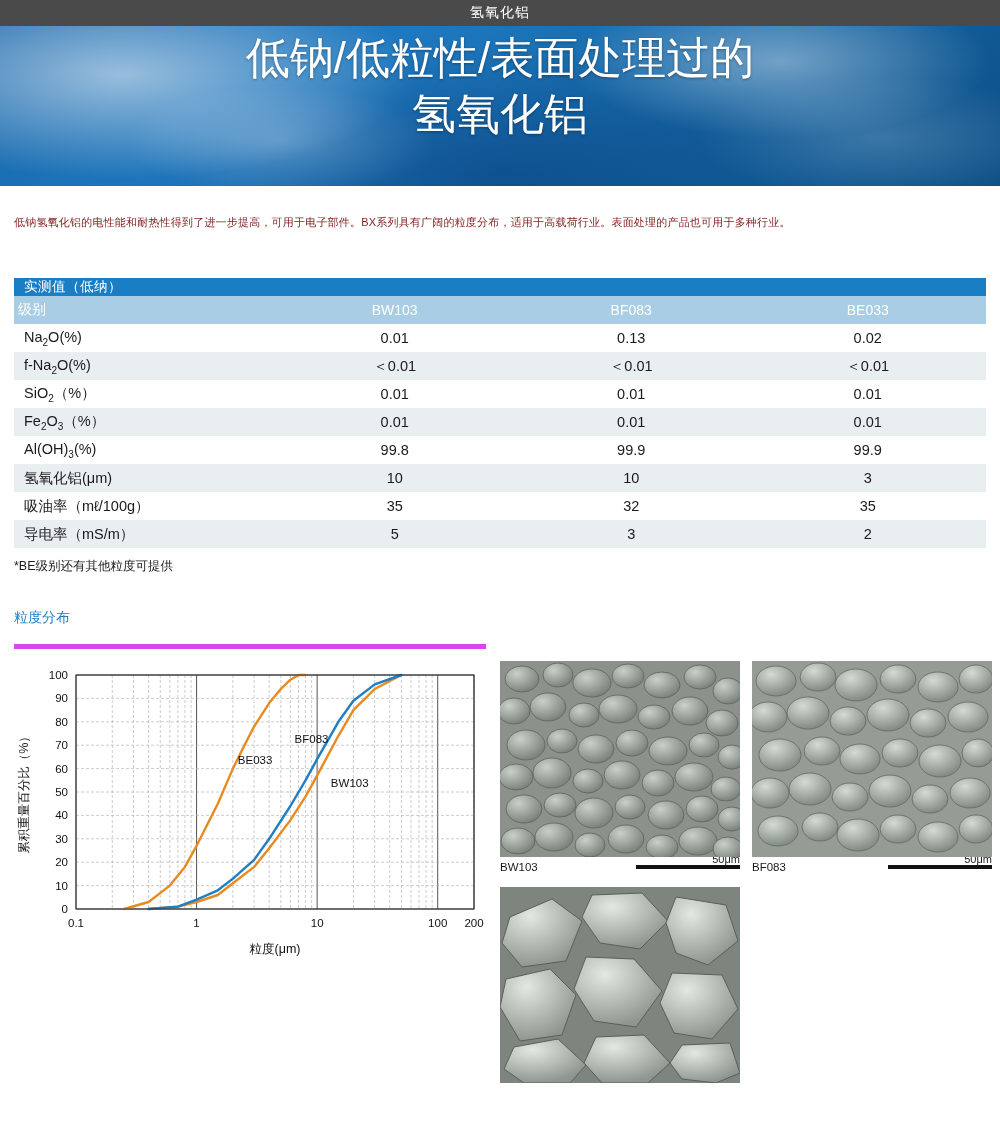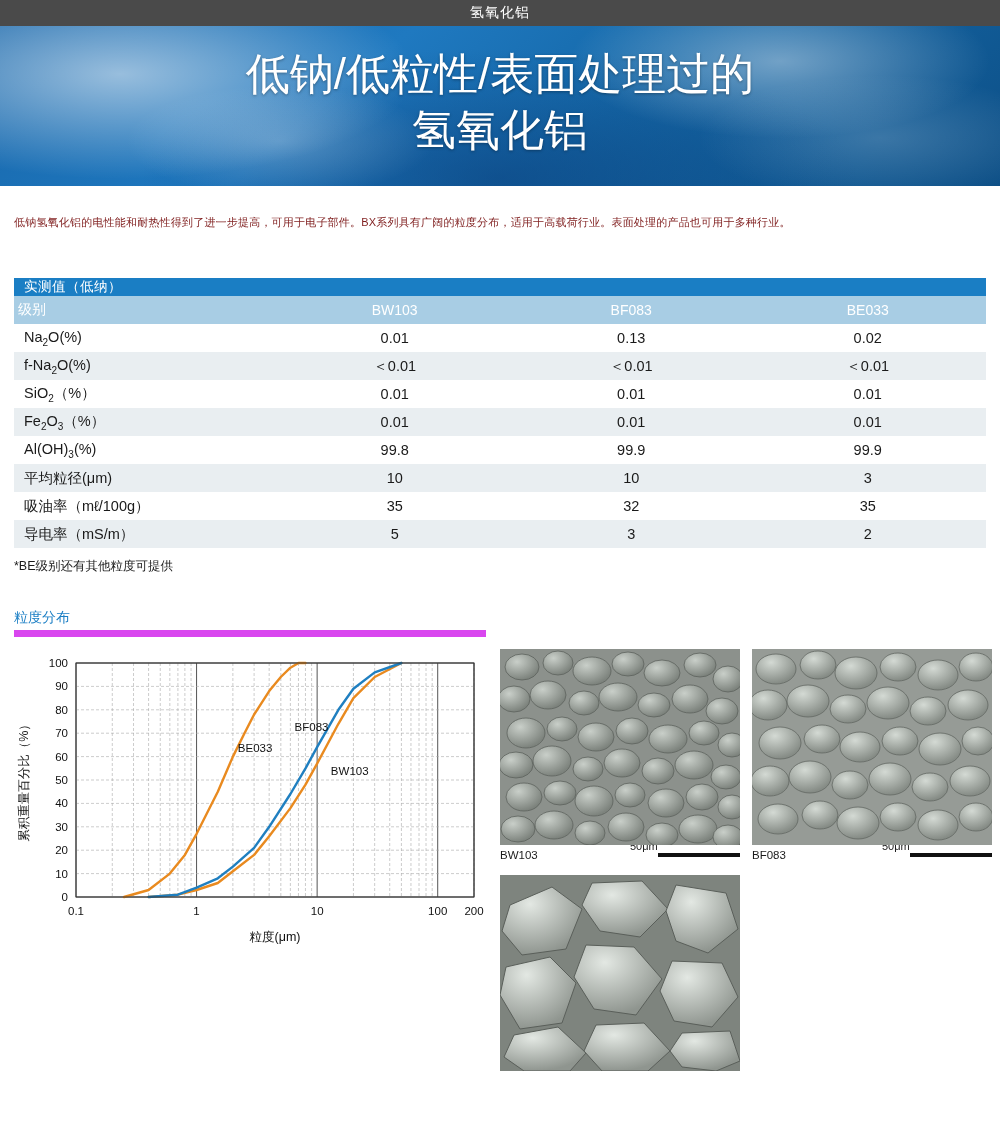--- a/index.html
+++ b/index.html
@@ -46,21 +46,21 @@
       radial-gradient(ellipse 260px 90px at 88% 70%, rgba(255,255,255,0.18), rgba(255,255,255,0) 70%);
     pointer-events: none;
   }
   .hero-title {
     position: relative;
     z-index: 2;
     text-align: center;
     color: #ffffff;
     font-size: 44px;
     line-height: 1.28;
-    padding-top: 20px;
+    padding-top: 4px;
     font-weight: normal;
     text-shadow: 0 1px 3px rgba(0,0,0,0.35);
   }
   .hero-title .l2 { display: block; }
 
   
   .intro {
     margin: 26px 14px 0 14px;
     font-size: 11px;
     line-height: 1.85;
@@ -105,22 +105,22 @@
     margin: 10px 14px 0 14px;
     font-size: 12.5px;
     color: #1a1a1a;
   }
 
   
   .psd-title {
     margin: 34px 14px 0 14px;
     color: #1a7ec4;
     font-size: 14px;
-    border-bottom: 7px solid #d946ef;
-    padding-bottom: 3px;
+    border-bottom: 5px solid #d946ef;
+    padding-bottom: 17px;
     width: 472px;
   }
 
   .lower {
     display: flex;
     margin: 12px 14px 0 14px;
     gap: 12px;
   }
   .chart-col { width: 474px; flex: 0 0 474px; }
   .sem-col { flex: 1 1 auto; }
@@ -141,21 +141,22 @@
   .sem-caption {
     display: flex;
     align-items: center;
     justify-content: space-between;
     font-size: 11.5px;
     padding-top: 4px;
     width: 240px;
   }
   .scalebar {
     display: flex;
-    align-items: flex-start;
+    flex-direction: column;
+    align-items: flex-end;
     width: 110px;
   }
   .scalebar .bar {
     width: 104px;
     height: 4px;
     background: #111;
   }
   .scalebar .txt { font-size: 11px; margin-top: -13px; background: transparent; }
   .sem-row2 { margin-top: 14px; }
 </style>
@@ -211,21 +212,21 @@
         <td class="val">0.01</td>
         <td class="val">0.01</td>
       </tr>
       <tr>
         <td class="lbl">Al(OH)<sub>3</sub>(%)</td>
         <td class="val">99.8</td>
         <td class="val">99.9</td>
         <td class="val">99.9</td>
       </tr>
       <tr>
-        <td class="lbl">平均粒径(μm)</td>
+        <td class="lbl">氢氧化铝(μm)</td>
         <td class="val">10</td>
         <td class="val">10</td>
         <td class="val">3</td>
       </tr>
       <tr>
         <td class="lbl">吸油率（mℓ/100g）</td>
         <td class="val">35</td>
         <td class="val">32</td>
         <td class="val">35</td>
       </tr>

